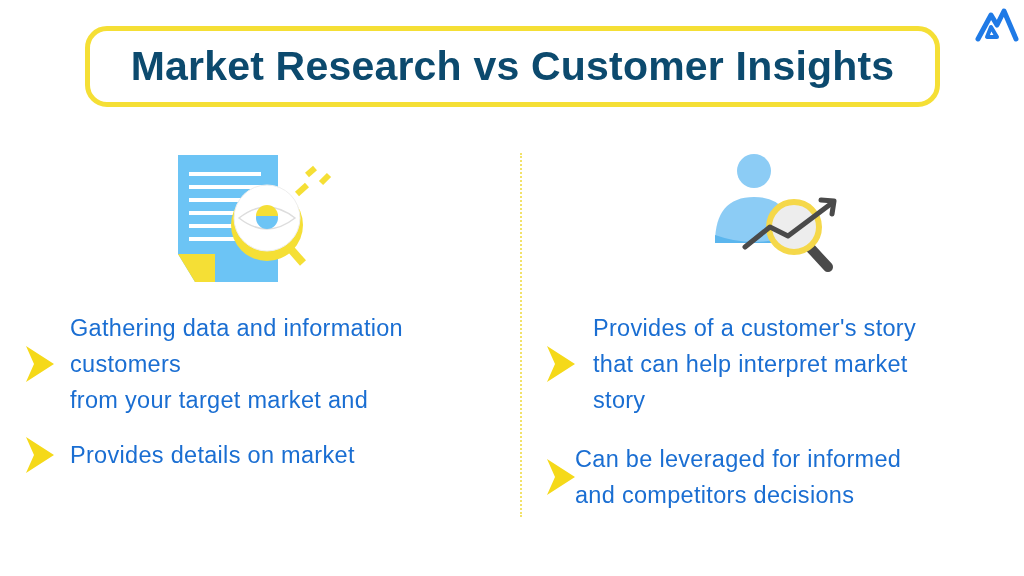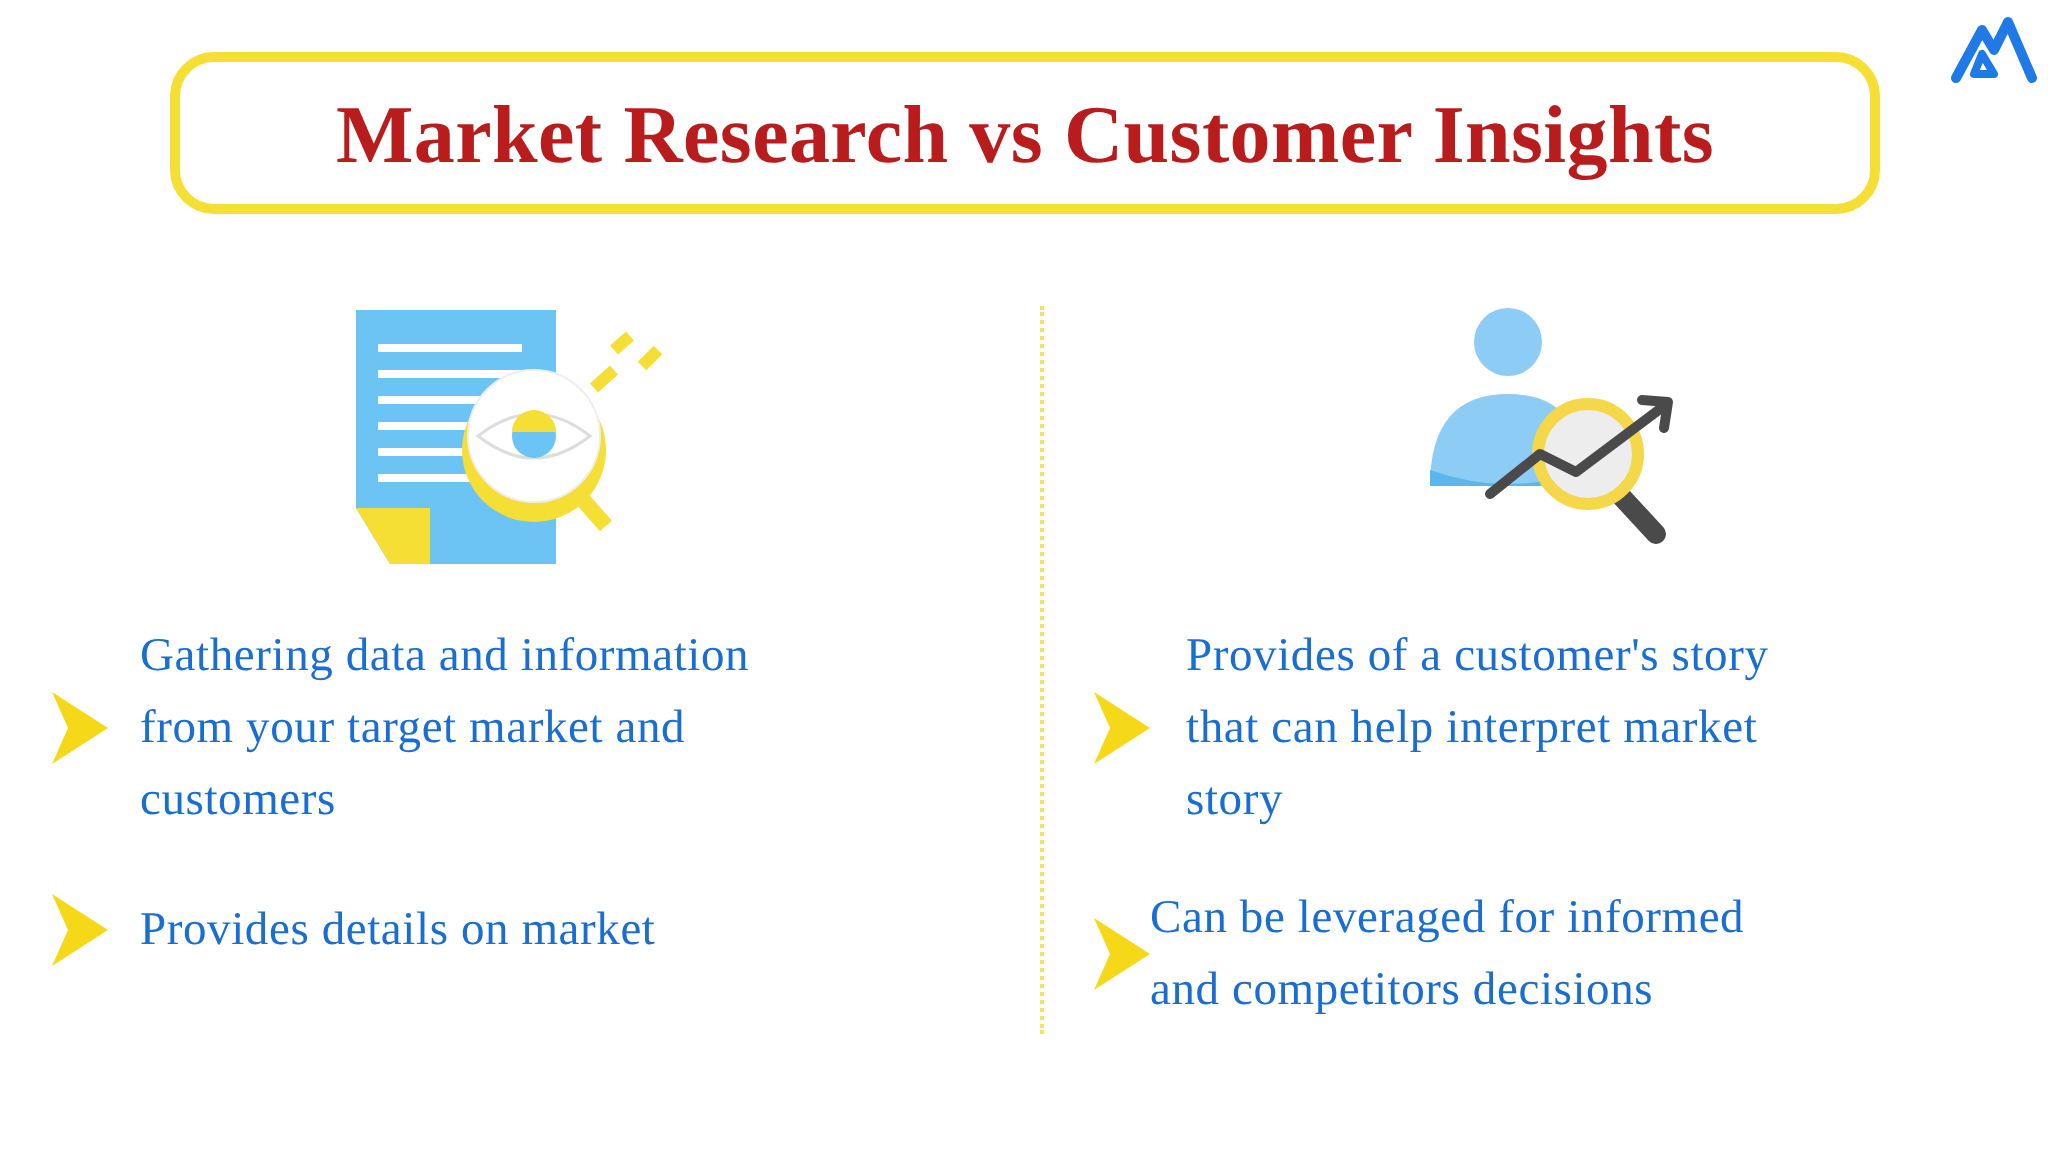--- a/index.html
+++ b/index.html
@@ -4,35 +4,35 @@
 <style>
   * { margin:0; padding:0; box-sizing:border-box; }
   html, body { width:1024px; height:576px; background:#ffffff; overflow:hidden; }
   body { position:relative; font-family:"Liberation Sans", "DejaVu Sans", sans-serif; }
   .title-box {
     position:absolute; left:85px; top:26px; width:855px; height:81px;
     border:5px solid #f5df35; border-radius:22px; background:#fff;
     display:flex; align-items:center; justify-content:center;
   }
   .title {
-    font-family:Liberation Serif, serif; font-weight:bold;
-    font-size:41px; color:#b91c1c; letter-spacing:0.2px;
+    font-family:Liberation Sans, sans-serif; font-weight:bold;
+    font-size:41px; color:#0c4a6e; letter-spacing:0.2px;
   }
   .logo { position:absolute; left:975px; top:5px; width:44px; height:38px; }
   .divider {
     position:absolute; left:520px; top:153px; width:0; height:364px;
     border-left:2px dotted #f2e26a;
   }
   .illus { position:absolute; }
   .bullet {
     position:absolute; display:flex; align-items:center;
   }
   .chev { width:30px; height:48px; flex:0 0 auto; }
   .btext {
-    font-family:Liberation Serif, serif; font-size:23.5px; line-height:36px;
+    font-family:Liberation Sans, sans-serif; font-size:23.5px; line-height:36px;
     color:#1a6ed2; letter-spacing:0.3px;
   }
 </style>
 </head>
 <body>
 
 <svg class="logo" viewBox="0 0 44 38">
   <path d="M3 34 L16 10 L22 20 L29 6 L41 34" fill="none" stroke="#1f7ae6" stroke-width="5" stroke-linejoin="round" stroke-linecap="round"></path>
   <path d="M16 22 L12 32 L22 32 Z" fill="none" stroke="#1f7ae6" stroke-width="4" stroke-linejoin="round"></path>
 </svg>
@@ -76,25 +76,25 @@
   <polyline points="33,94 58,74 76,83 120,50" fill="none" stroke="#4a4a4a" stroke-width="5" stroke-linejoin="round" stroke-linecap="round"></polyline>
   <polyline points="109,47 122,48 120,61" fill="none" stroke="#4a4a4a" stroke-width="5" stroke-linejoin="round" stroke-linecap="round"></polyline>
 </svg>
 
 <div class="bullet" style="left:24px;top:310px;">
   <svg class="chev" viewBox="0 0 30 48">
       <polygon points="2,6 30,24 2,42 10,24" fill="#f5d919"></polygon>
     </svg>
   <div style="margin-left:16px;">
     <div class="btext">Gathering data and information</div>
+    <div class="btext">customers</div>
     <div class="btext">from your target market and</div>
-    <div class="btext">customers</div>
   </div>
 </div>
-<div class="bullet" style="left:24px;top:441px;">
+<div class="bullet" style="left:24px;top:431px;">
   <svg class="chev" viewBox="0 0 30 48">
       <polygon points="2,6 30,24 2,42 10,24" fill="#f5d919"></polygon>
     </svg>
   <div style="margin-left:16px;">
     <div class="btext">Provides details on market</div>
   </div>
 </div>
 
 <div class="bullet" style="left:545px;top:310px;">
   <svg class="chev" viewBox="0 0 30 48">

